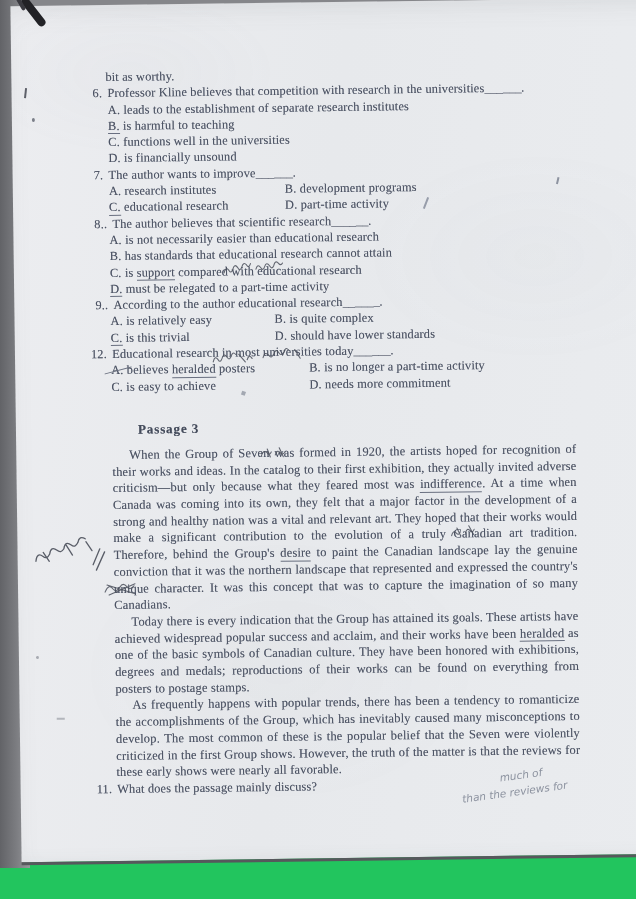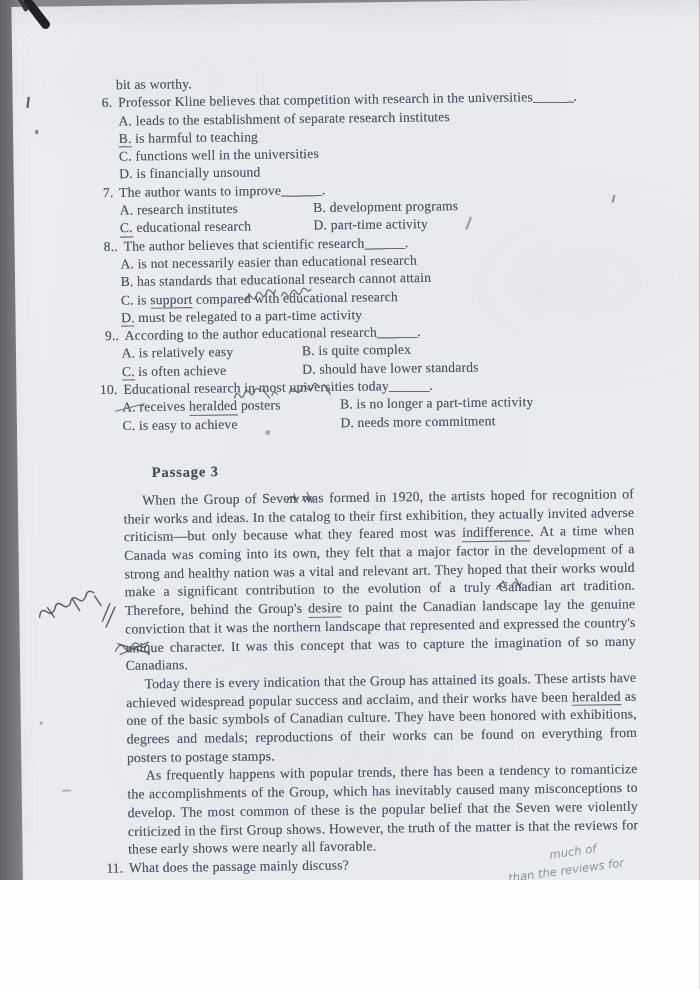--- a/index.html
+++ b/index.html
@@ -1,17 +1,17 @@
 <!DOCTYPE html>
 <html><head>
 <meta charset="utf-8">
 <style>
   html,body{margin:0;padding:0;width:636px;height:899px;overflow:hidden;background:#fdfdfd;
     font-family:"Liberation Serif",serif;}
-  .scene{position:relative;width:636px;height:800px;background:#7f1d1d;overflow:hidden;}
+  .scene{position:relative;width:636px;height:899px;background:#22c55e;overflow:hidden;}
   .top-band{position:absolute;left:0;top:0;width:100%;height:7px;background:#85868a;}
   .left-band{position:absolute;left:0;top:0;width:30px;height:868px;
     background:linear-gradient(to right,#626367 0%,#7c7d81 55%,#96979b 100%);}
   .paper{position:absolute;left:16px;top:2px;width:652px;height:856px;
     background:linear-gradient(97deg,#ecedf0 0%,#e7e9ec 45%,#eaecef 100%);
     transform:rotate(-0.75deg);transform-origin:50% 50%;
     border-bottom:3px solid #56585c;
     box-shadow:inset -10px 0 18px rgba(90,95,105,.06), inset 0 12px 22px rgba(90,95,105,.05);}
   .paper::before{content:'';position:absolute;inset:0;pointer-events:none;opacity:.5;
     background:
@@ -129,28 +129,28 @@
               <div class="opt"><span class="opt-key u">D.</span> <span>must be relegated to a part-time activity</span></div>
             </div>
           </div>
           <div class="question q-9">
             <div class="q-stem"><span class="q-num">9.. </span>According to the author educational research<span class="blank">______.</span></div>
             <div class="opt-row">
               <div class="opt"><span class="opt-key">A.</span> <span>is relatively easy</span></div>
               <div class="opt"><span class="opt-key">B.</span> <span>is quite complex</span></div>
             </div>
             <div class="opt-row">
-              <div class="opt"><span class="opt-key u">C.</span> <span>is often achieve</span></div>
+              <div class="opt"><span class="opt-key u">C.</span> <span>is this trivial</span></div>
               <div class="opt"><span class="opt-key">D.</span> <span>should have lower standards</span></div>
             </div>
           </div>
           <div class="question q-10">
-            <div class="q-stem"><span class="q-num">10. </span>Educational research in most universities today<span class="blank">______.</span></div>
-            <div class="opt-row">
-              <div class="opt"><span class="opt-key strike">A.</span> <span>receives </span><span class="u">heralded</span><span> posters</span></div>
+            <div class="q-stem"><span class="q-num">12. </span>Educational research in most universities today<span class="blank">______.</span></div>
+            <div class="opt-row">
+              <div class="opt"><span class="opt-key strike">A.</span> <span>believes </span><span class="u">heralded</span><span> posters</span></div>
               <div class="opt"><span class="opt-key">B.</span> <span>is no longer a part-time activity</span></div>
             </div>
             <div class="opt-row">
               <div class="opt"><span class="opt-key">C.</span> <span>is easy to achieve</span></div>
               <div class="opt"><span class="opt-key">D.</span> <span>needs more commitment</span></div>
             </div>
           </div>
         </div>
 
       <div class="passage-title">Passage 3</div>

